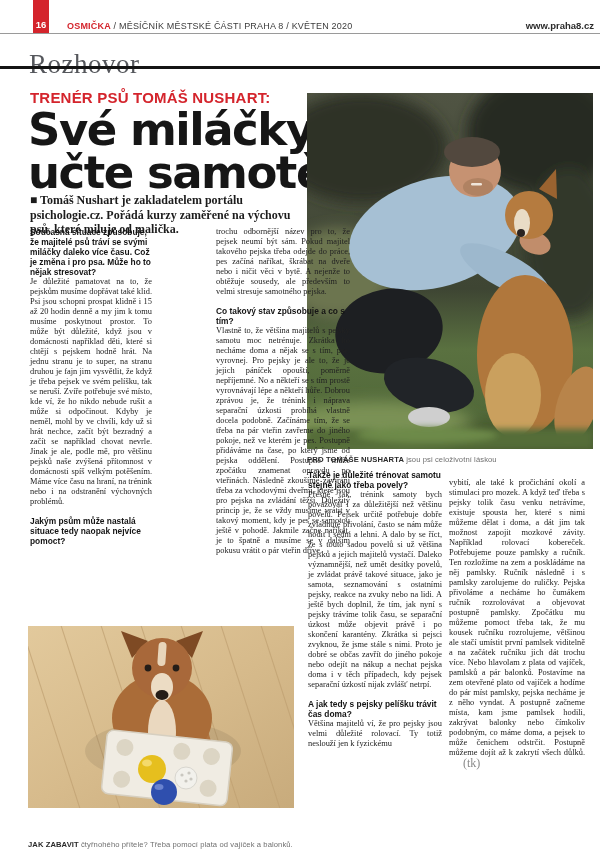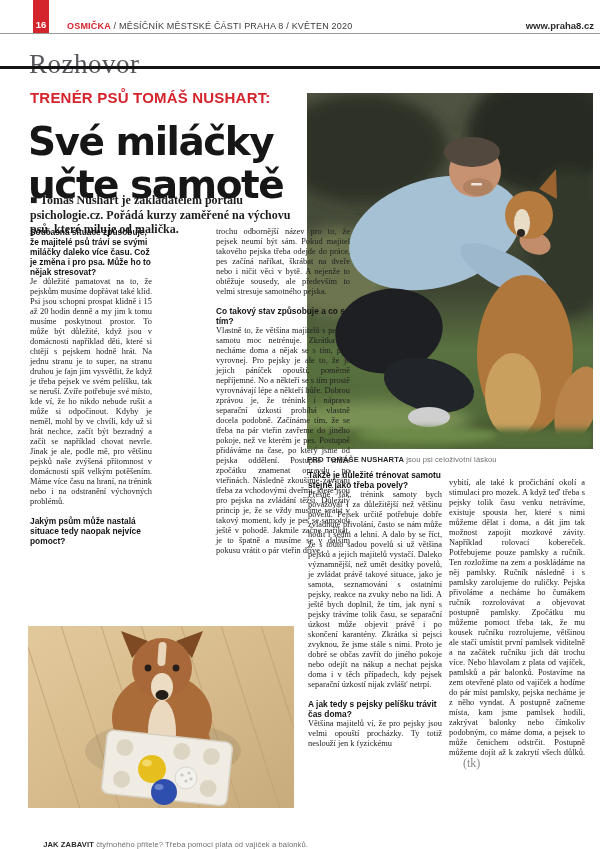--- a/index.html
+++ b/index.html
@@ -10,42 +10,42 @@
     color:#fff;font-size:9.5px;font-weight:bold;display:flex;align-items:flex-end;justify-content:center;padding-bottom:3px;box-sizing:border-box;}
   #masthead{position:absolute;left:67px;top:21px;font-size:9px;letter-spacing:.2px;color:#3b3b3b;white-space:nowrap;}
   #masthead .mag{color:#d4242c;font-weight:bold;}
   #website{position:absolute;right:14px;top:20px;font-size:9.5px;font-weight:bold;color:#2c2c2c;}
   #hairline{position:absolute;left:0;top:33px;width:600px;height:1px;background:#9a9a9a;}
   #section-title{position:absolute;left:29px;top:37px;font-family:"Liberation Serif",serif;
     font-size:27px;color:#55575c;letter-spacing:.5px;margin-top:12px;}
   #black-rule{position:absolute;left:0;top:66px;width:600px;height:3px;background:#141414;}
   
   #kicker{position:absolute;left:30px;top:89px;color:#d4242c;font-weight:bold;font-size:15px;letter-spacing:.2px;}
-  #headline{position:absolute;left:28px;top:120px;font-family:"DejaVu Sans",sans-serif;
-    font-weight:700;font-size:39px;line-height:43px;letter-spacing:-1.5px;color:#161616;}
+  #headline{position:absolute;left:28px;top:108px;font-family:"DejaVu Sans",sans-serif;
+    font-weight:700;font-size:45px;line-height:43px;letter-spacing:-1.5px;color:#161616;}
   #lead{position:absolute;left:30px;top:193px;width:274px;font-family:"Liberation Serif",serif;
     font-weight:bold;font-size:12px;line-height:14.5px;color:#1c1c1c;}
   
   .col{position:absolute;font-size:8.4px;line-height:10px;color:#222;}
   #col1{left:30px;top:227px;width:122px;}
   #col2{left:172px;top:227px;width:134px;margin-left:44px;}
   #col3{left:308px;top:470px;width:134px;}
   #col4{left:449px;top:478px;width:136px;}
   .q{font-family:"Liberation Sans",sans-serif;font-weight:bold;color:#141414;margin:9px 0 0 0;}
   .q.first{margin-top:0;}
   .a{font-family:"Liberation Serif",serif;margin:0;text-align:justify;hyphens:auto;-webkit-hyphens:auto;}
   .sign{color:#8a8a8a;font-size:12px;margin-left:14px;}
   
   .photo{position:absolute;display:block;}
   #main-photo{left:307px;top:93px;}
   #secondary-photo{left:28px;top:626px;}
   .caption{position:absolute;font-size:7.6px;color:#6f6f6f;letter-spacing:.1px;}
   .caption b{color:#2a2a2a;font-weight:bold;}
   #main-caption{left:307px;top:455px;width:286px;}
-  #secondary-caption{left:28px;top:840px;width:280px;text-align:right;}
+  #secondary-caption{left:28px;top:840px;width:280px;}
 </style>
 </head>
 <body>
 
 <div id="page">
 
   <div id="pagenum-box">
     <span>16</span>
   </div>
   <div id="masthead">
@@ -125,21 +125,21 @@
   </div>
   <div id="col2" class="col">
     <p class="a">trochu odbornější název pro to, že pejsek neumí být sám. Pokud majitel takového pejska třeba odejde do práce, pes začíná naříkat, škrábat na dveře nebo i ničit věci v bytě. A nejenže to obtěžuje sousedy, ale především to velmi stresuje samotného pejska.</p>
     <p class="q">Co takový stav způsobuje a co s tím?</p>
     <p class="a">Vlastně to, že většina majitelů s pejsky samotu moc netrénuje. Zkrátka ho necháme doma a nějak se s tím, pse, vyrovnej. Pro pejsky je ale to, že je jejich páníček opouští, poměrně nepříjemné. No a někteří se s tím prostě vyrovnávají lépe a někteří hůře. Dobrou zprávou je, že trénink i náprava separační úzkosti probíhá vlastně docela podobně. Začínáme tím, že se třeba na pár vteřin zavřeme do jiného pokoje, než ve kterém je pes. Postupně přidáváme na čase, po který jsme od pejska oddělení. Postupně může zpočátku znamenat opravdu po vteřinách. Následně zkoušíme zavírání třeba za vchodovými dveřmi, které jsou pro pejska na zvládání těžší. Důležitý princip je, že se vždy musíme vrátit v takový moment, kdy je pes se samotou ještě v pohodě. Jakmile začne naříkat, je to špatně a musíme se v dalším pokusu vrátit o pár vteřin dříve.</p>
   </div>
   <div id="col3" class="col">
     <p class="q first">Takže je důležité trénovat samotu stejně jako třeba povely?</p>
     <p class="a">Přesně tak, trénink samoty bych považoval i za důležitější než většinu povelů. Pejsek určitě potřebuje dobře zvládnuté přivolání, často se nám může hodit i sedni a lehni. A dalo by se říct, že s touto sadou povelů si už většina pejsků a jejich majitelů vystačí. Daleko významnější, než umět desítky povelů, je zvládat právě takové situace, jako je samota, seznamování s ostatními pejsky, reakce na zvuky nebo na lidi. A ještě bych doplnil, že tím, jak nyní s pejsky trávíme tolik času, se separační úzkost může objevit právě i po skončení karantény. Zkrátka si pejsci zvyknou, že jsme stále s nimi. Proto je dobré se občas zavřít do jiného pokoje nebo odejít na nákup a nechat pejska doma i v těch případech, kdy pejsek separační úzkostí nijak zvlášť netrpí.</p>
     <p class="q">A jak tedy s pejsky pelíšku trávit čas doma?</p>
-    <p class="a">Většina majitelů ví, že pro pejsky jsou velmi opouští procházky. Ty totiž neslouží jen k fyzickému</p>
+    <p class="a">Většina majitelů ví, že pro pejsky jsou velmi důležité rolovací. Ty totiž neslouží jen k fyzickému</p>
   </div>
   <div id="col4" class="col">
     <p class="a"><span>vybití, ale také k pročichání okolí a stimulaci pro mozek. A když teď třeba s pejsky tolik času venku netrávíme, existuje spousta her, které s nimi můžeme dělat i doma, a dát jim tak možnost zapojit mozkové závity. Například rolovací kobereček. Potřebujeme pouze pamlsky a ručník. Ten rozložíme na zem a poskládáme na něj pamlsky. Ručník následně i s pamlsky zarolujeme do ruličky. Pejska přivoláme a necháme ho čumákem ručník rozrolovávat a objevovat postupně pamlsky. Zpočátku mu můžeme pomoct třeba tak, že mu kousek ručníku rozrolujeme, většinou ale stačí umístit první pamlsek viditelně a na začátek ručníku jich dát trochu více. Nebo hlavolam z plata od vajíček, pamlsků a pár balonků. Postavíme na zem otevřené plato od vajíček a hodíme do pár míst pamlsky, pejska necháme je z něho vyndat. A postupně začneme místa, kam jsme pamlsek hodili, zakrývat balonky nebo čímkoliv podobným, co máme doma, a pejsek to může čenichem odstrčit. Postupně můžeme dojít až k zakrytí všech důlků.</span><span class="sign">(tk)</span></p>
   </div>
 
   <svg id="secondary-photo" class="photo" width="266" height="182" viewBox="0 0 266 182">
     <defs>
       <linearGradient id="floorG" x1="0" y1="0" x2="1" y2="1">
         <stop offset="0" stop-color="#e2c99c"></stop>
         <stop offset="0.5" stop-color="#d7bb8c"></stop>

